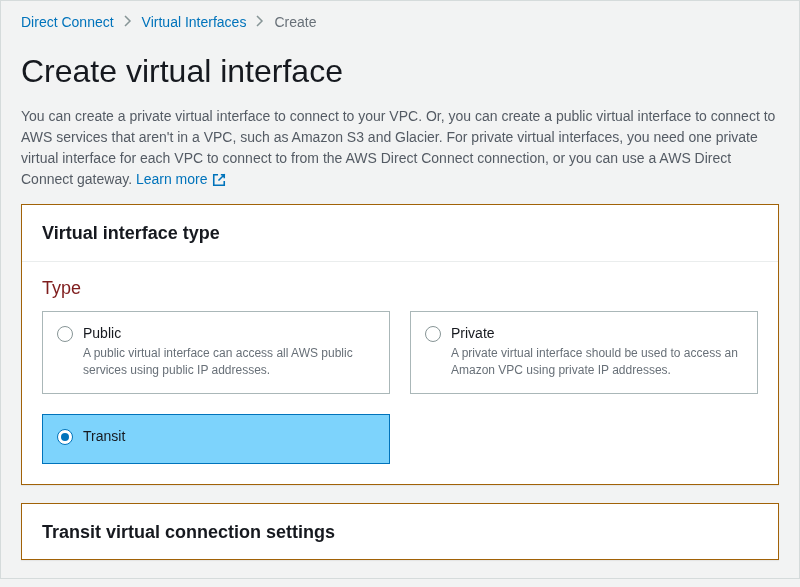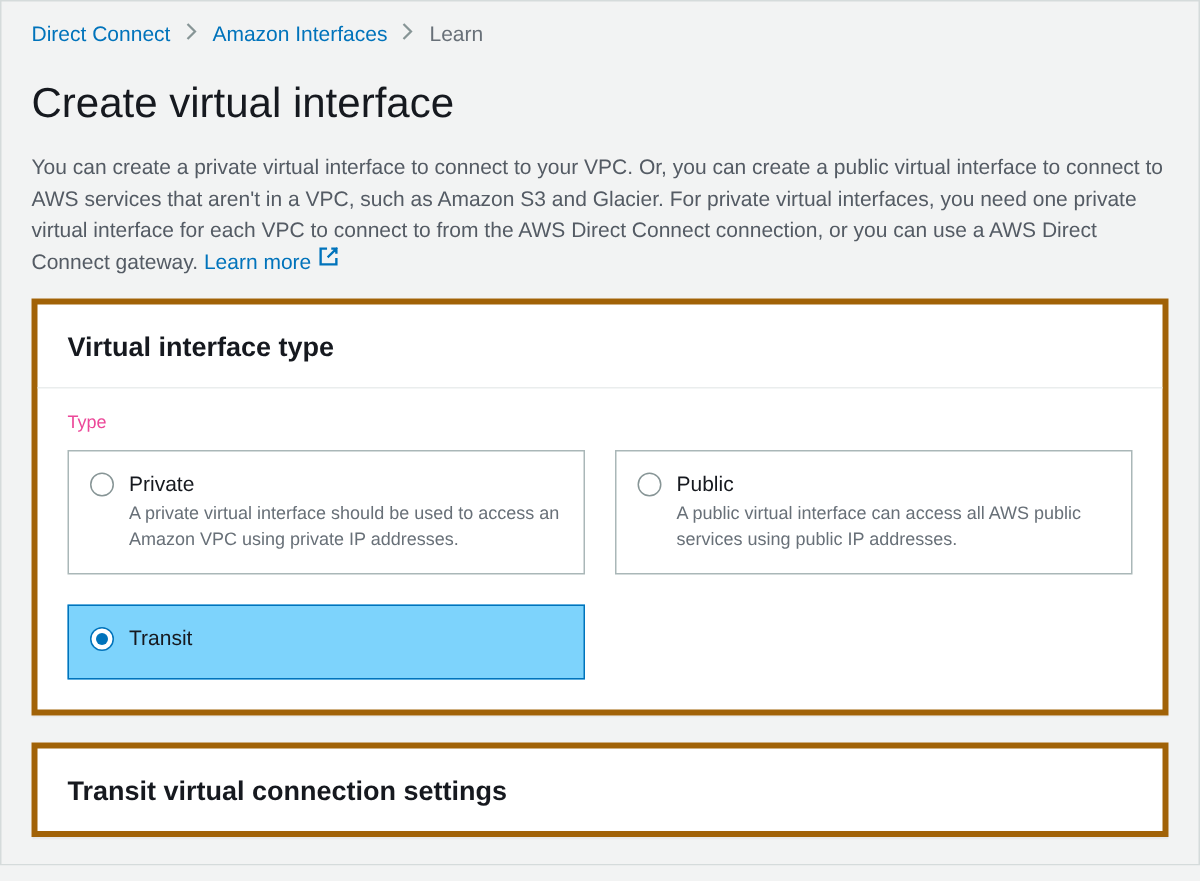--- a/index.html
+++ b/index.html
@@ -37,63 +37,64 @@
       color: #879596;
       font-size: 14px;
     }
     .breadcrumb .current {
       color: #687078;
     }
     .header {
       padding: 8px 20px 14px 20px;
     }
     .header h1 {
-      font-size: 28px;
+      font-size: 32px;
       font-weight: 400;
       color: #16191f;
       margin-bottom: 8px;
     }
     .header p.desc {
       font-size: 14px;
       color: #545b64;
       line-height: 1.5;
       margin-top: 13px;
     }
     .learn-more {
       color: #0073bb;
       text-decoration: none;
       cursor: pointer;
       display: inline-flex;
+      align-items: center;
       gap: 4px;
     }
     .learn-more svg {
       width: 14px;
       height: 14px;
     }
     .panel {
       background: #fff;
-      border: 4px solid #a16207;
+      border: 1px solid #a16207;
       margin: 0 20px 18px 20px;
       box-shadow: 0 1px 1px rgba(0,0,0,0.05);
     }
     .panel-header {
       padding: 16px 20px 14px 20px;
       border-bottom: 1px solid #eaeded;
     }
     .panel-header h2 {
       font-size: 18px;
       font-weight: 700;
       color: #16191f;
     }
     .panel-body {
       padding: 14px 20px 20px 20px;
     }
     .field-label {
-      font-size: 12px;
-      color: #ec4899;
+      font-size: 18px;
+      color: #7f1d1d;
       margin-bottom: 10px;
     }
     .radio-grid {
       display: grid;
       grid-template-columns: 1fr 1fr;
       gap: 20px;
     }
     .radio-tile {
       border: 1px solid #aab7b8;
       padding: 12px 14px 14px 14px;
@@ -149,27 +150,27 @@
 
 <div class="page">
 
   <nav class="breadcrumb">
     <a>Direct Connect</a>
     <span class="sep">
       <svg width="8" height="12" viewBox="0 0 8 12">
           <path d="M1 1l5 5-5 5" stroke="#879596" stroke-width="1.5" fill="none"></path>
         </svg>
     </span>
-    <a>Amazon Interfaces</a>
+    <a>Virtual Interfaces</a>
     <span class="sep">
       <svg width="8" height="12" viewBox="0 0 8 12">
           <path d="M1 1l5 5-5 5" stroke="#879596" stroke-width="1.5" fill="none"></path>
         </svg>
     </span>
-    <span class="current">Learn</span>
+    <span class="current">Create</span>
   </nav>
 
   <div class="header">
     <h1>Create virtual interface</h1>
     <p class="desc">
       <span>You can create a private virtual interface to connect to your VPC. Or, you can create a public virtual interface to connect to AWS services that aren't in a VPC, such as Amazon S3 and Glacier. For private virtual interfaces, you need one private virtual interface for each VPC to connect to from the AWS Direct Connect connection, or you can use a AWS Direct Connect gateway.</span>
       <a class="learn-more">
         <span>Learn more</span>
         <svg viewBox="0 0 16 16">
             <path d="M11 2h3v3M14 2L8 8M6 2H2v12h12v-4" stroke="#0073bb" stroke-width="1.8" fill="none" stroke-linecap="square"></path>
@@ -182,30 +183,30 @@
     <div class="panel-header">
       <h2>Virtual interface type</h2>
     </div>
     <div class="panel-body">
       <div class="field-label">Type</div>
       <div class="radio-grid">
 
         <label class="radio-tile">
           <span class="radio-circle"></span>
           <span class="radio-content">
-            <div class="radio-label">Private</div>
-            <div class="radio-desc">A private virtual interface should be used to access an Amazon VPC using private IP addresses.</div>
+            <div class="radio-label">Public</div>
+            <div class="radio-desc">A public virtual interface can access all AWS public services using public IP addresses.</div>
           </span>
         </label>
 
         <label class="radio-tile">
           <span class="radio-circle"></span>
           <span class="radio-content">
-            <div class="radio-label">Public</div>
-            <div class="radio-desc">A public virtual interface can access all AWS public services using public IP addresses.</div>
+            <div class="radio-label">Private</div>
+            <div class="radio-desc">A private virtual interface should be used to access an Amazon VPC using private IP addresses.</div>
           </span>
         </label>
 
         <label class="radio-tile selected">
           <span class="radio-circle"></span>
           <span class="radio-content">
             <div class="radio-label">Transit</div>
           </span>
         </label>
 

